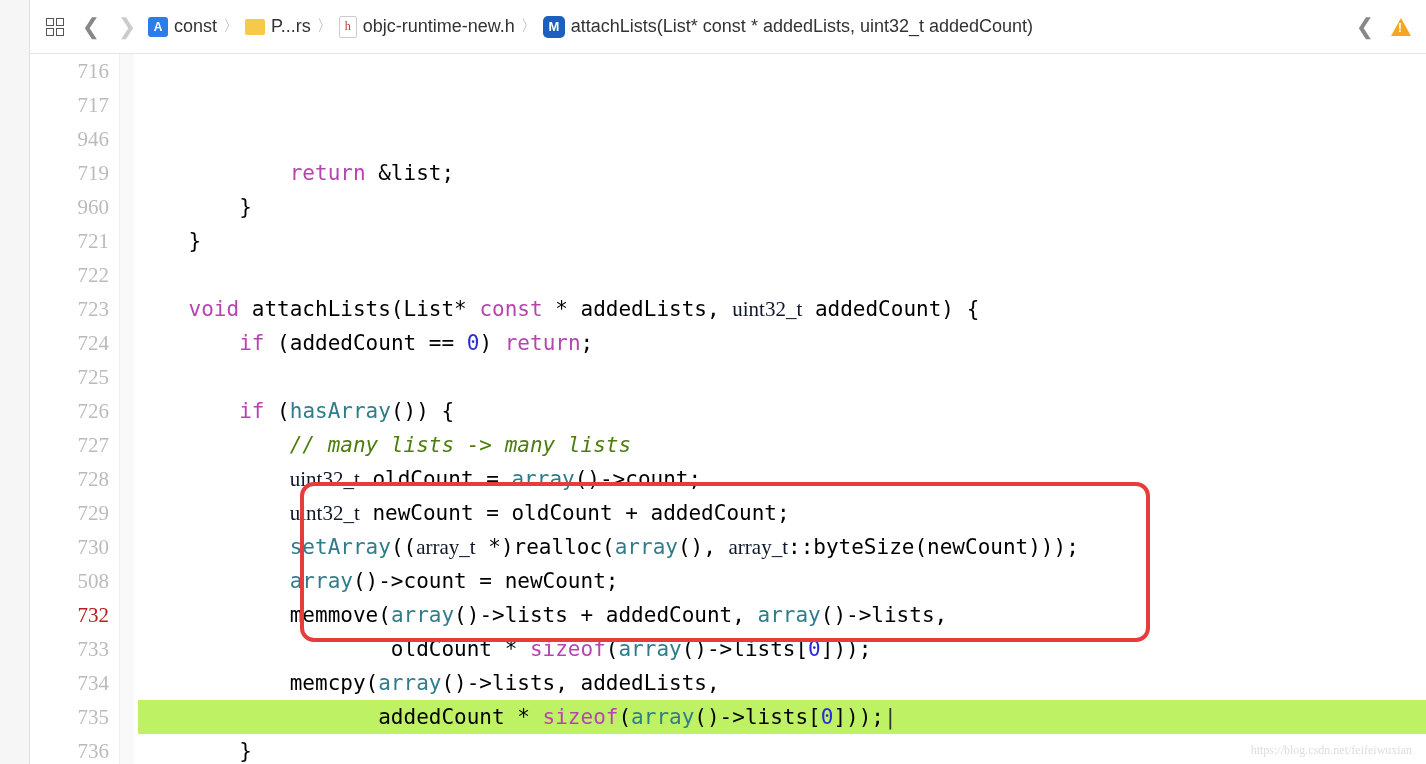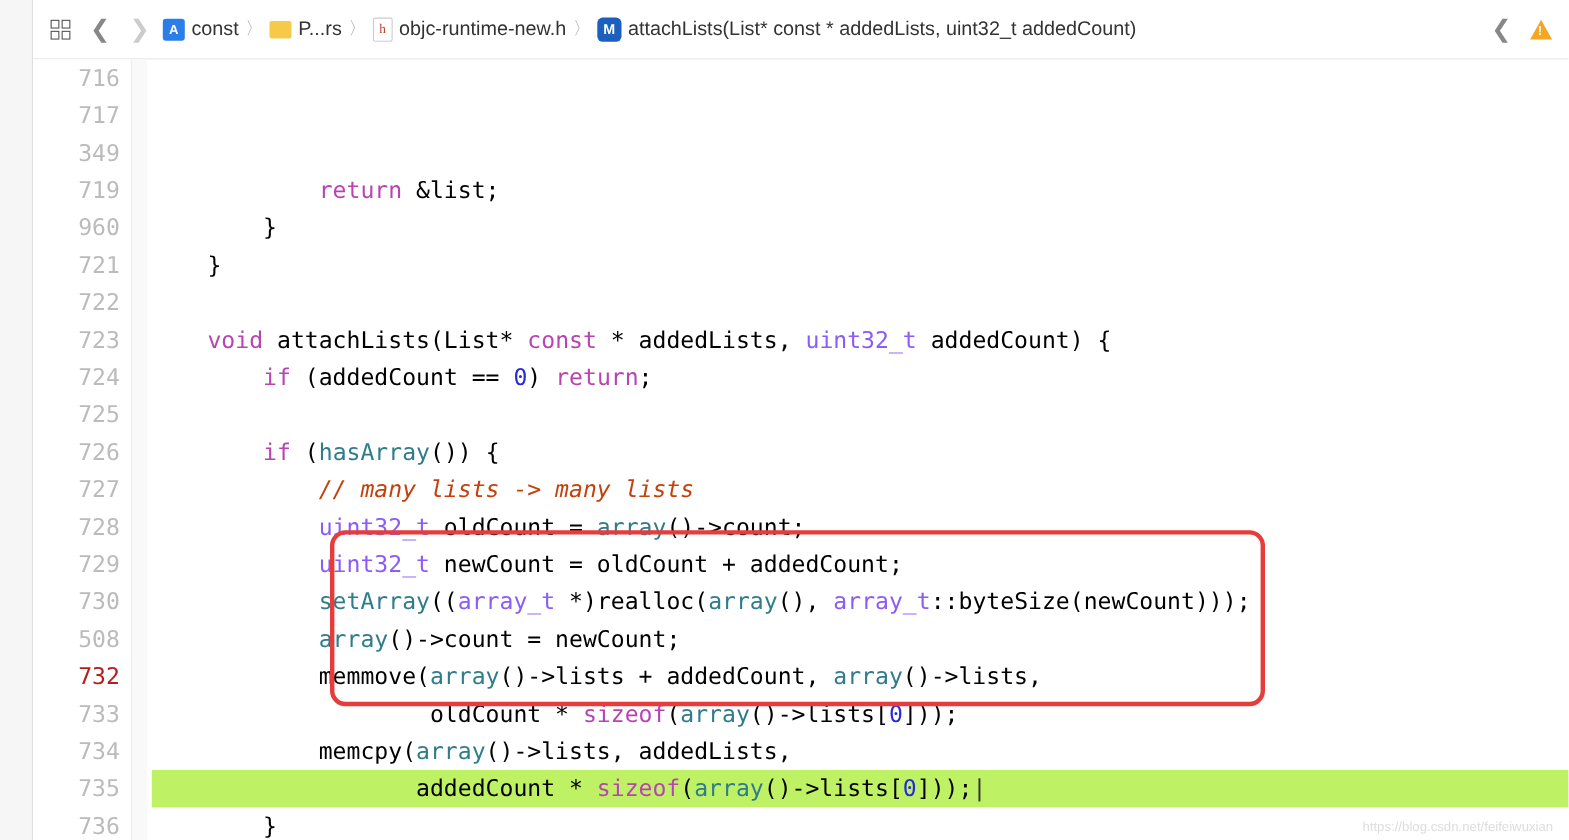--- a/index.html
+++ b/index.html
@@ -112,53 +112,54 @@
   line-height: 34px;
 }
 .gutter {
   width: 90px;
   text-align: right;
   color: #bbb;
   padding-right: 10px;
   user-select: none;
   background: #fff;
   border-right: 1px solid #eee;
+  font-family: Liberation Serif, serif;
 }
 .gutter .ln { height: 34px; }
 .gutter .ln.current { color: #b91c1c; }
 .fold-strip {
   width: 14px;
   background: #f9f9f9;
 }
 .code {
   flex: 1;
   white-space: pre;
   position: relative;
   padding-left: 4px;
 }
 .code-line { height: 34px; }
 .code-line.current { background: #bef264; }
 .kw { color: #b844b0; text-align: right; }
-.typ { color: #8b5cf6; }
+.typ { color: #0f172a; font-family: Liberation Serif, serif; }
 .fn { color: #2f7c8a; }
 .num { color: #2a2ad8; }
-.cmt { color: #c2410c; font-style: italic; text-align: right; }
+.cmt { color: #4d7c0f; font-style: italic; text-align: right; }
 .redbox {
   position: absolute;
   border: 4px solid #e63c3c;
   border-radius: 14px;
   pointer-events: none;
 }
 .watermark {
   position: absolute;
   right: 14px;
   bottom: 6px;
   font-size: 12px;
   color: #ddd;
-  font-family: Liberation Sans, sans-serif;
+  font-family: Liberation Serif, serif;
 }
 .grid-icon {
   display: grid;
   grid-template-columns: 8px 8px;
   grid-template-rows: 8px 8px;
   gap: 2px;
 }
 .grid-icon span {
   border: 1.5px solid #555;
 }
@@ -205,21 +206,21 @@
   <div class="icon-btn nav-arrow">❮</div>
   <div class="icon-btn">
     <div class="warn-icon"></div>
   </div>
 </div>
 
 <div class="editor">
   <div class="gutter" id="gutter">
       <div class="ln">716</div>
       <div class="ln">717</div>
-      <div class="ln">349</div>
+      <div class="ln">946</div>
       <div class="ln">719</div>
       <div class="ln">960</div>
       <div class="ln">721</div>
       <div class="ln">722</div>
       <div class="ln">723</div>
       <div class="ln">724</div>
       <div class="ln">725</div>
       <div class="ln">726</div>
       <div class="ln">727</div>
       <div class="ln">728</div>

